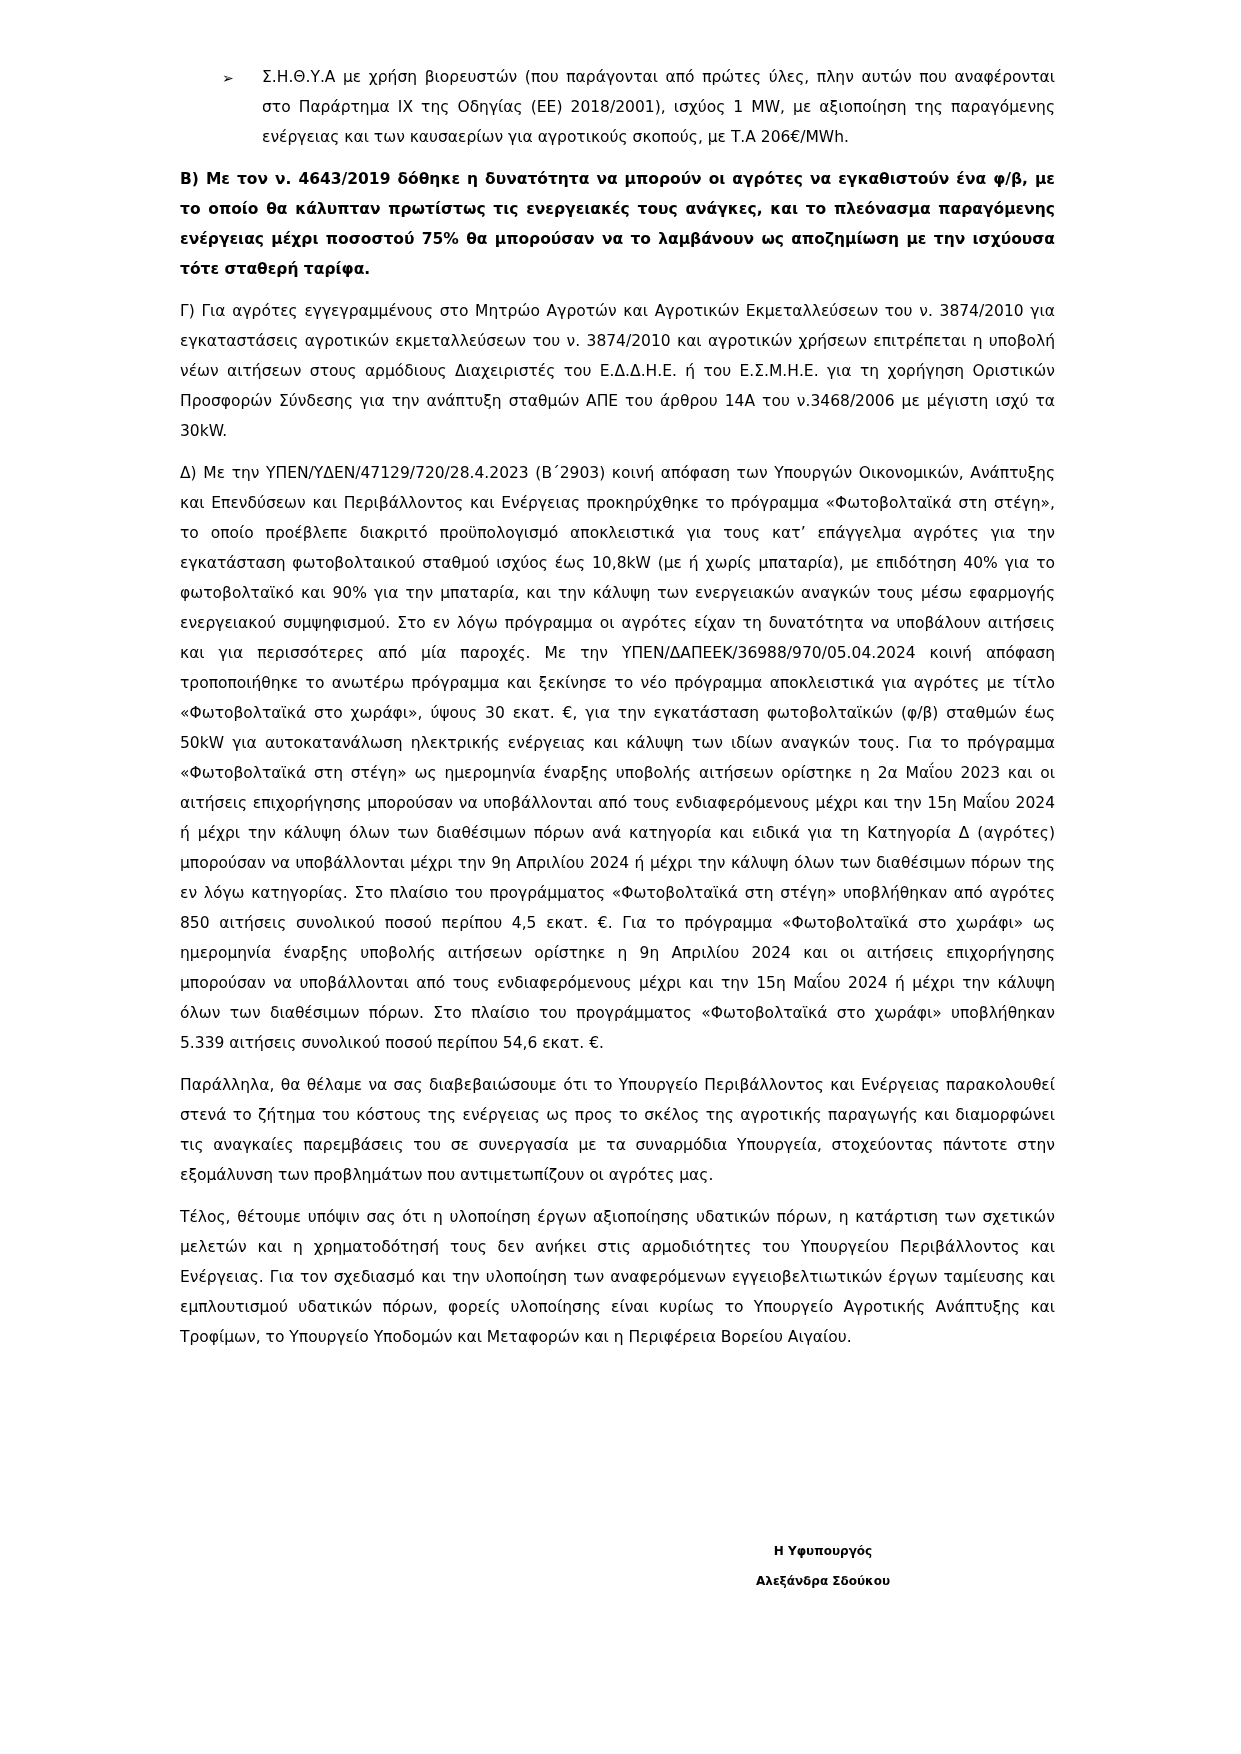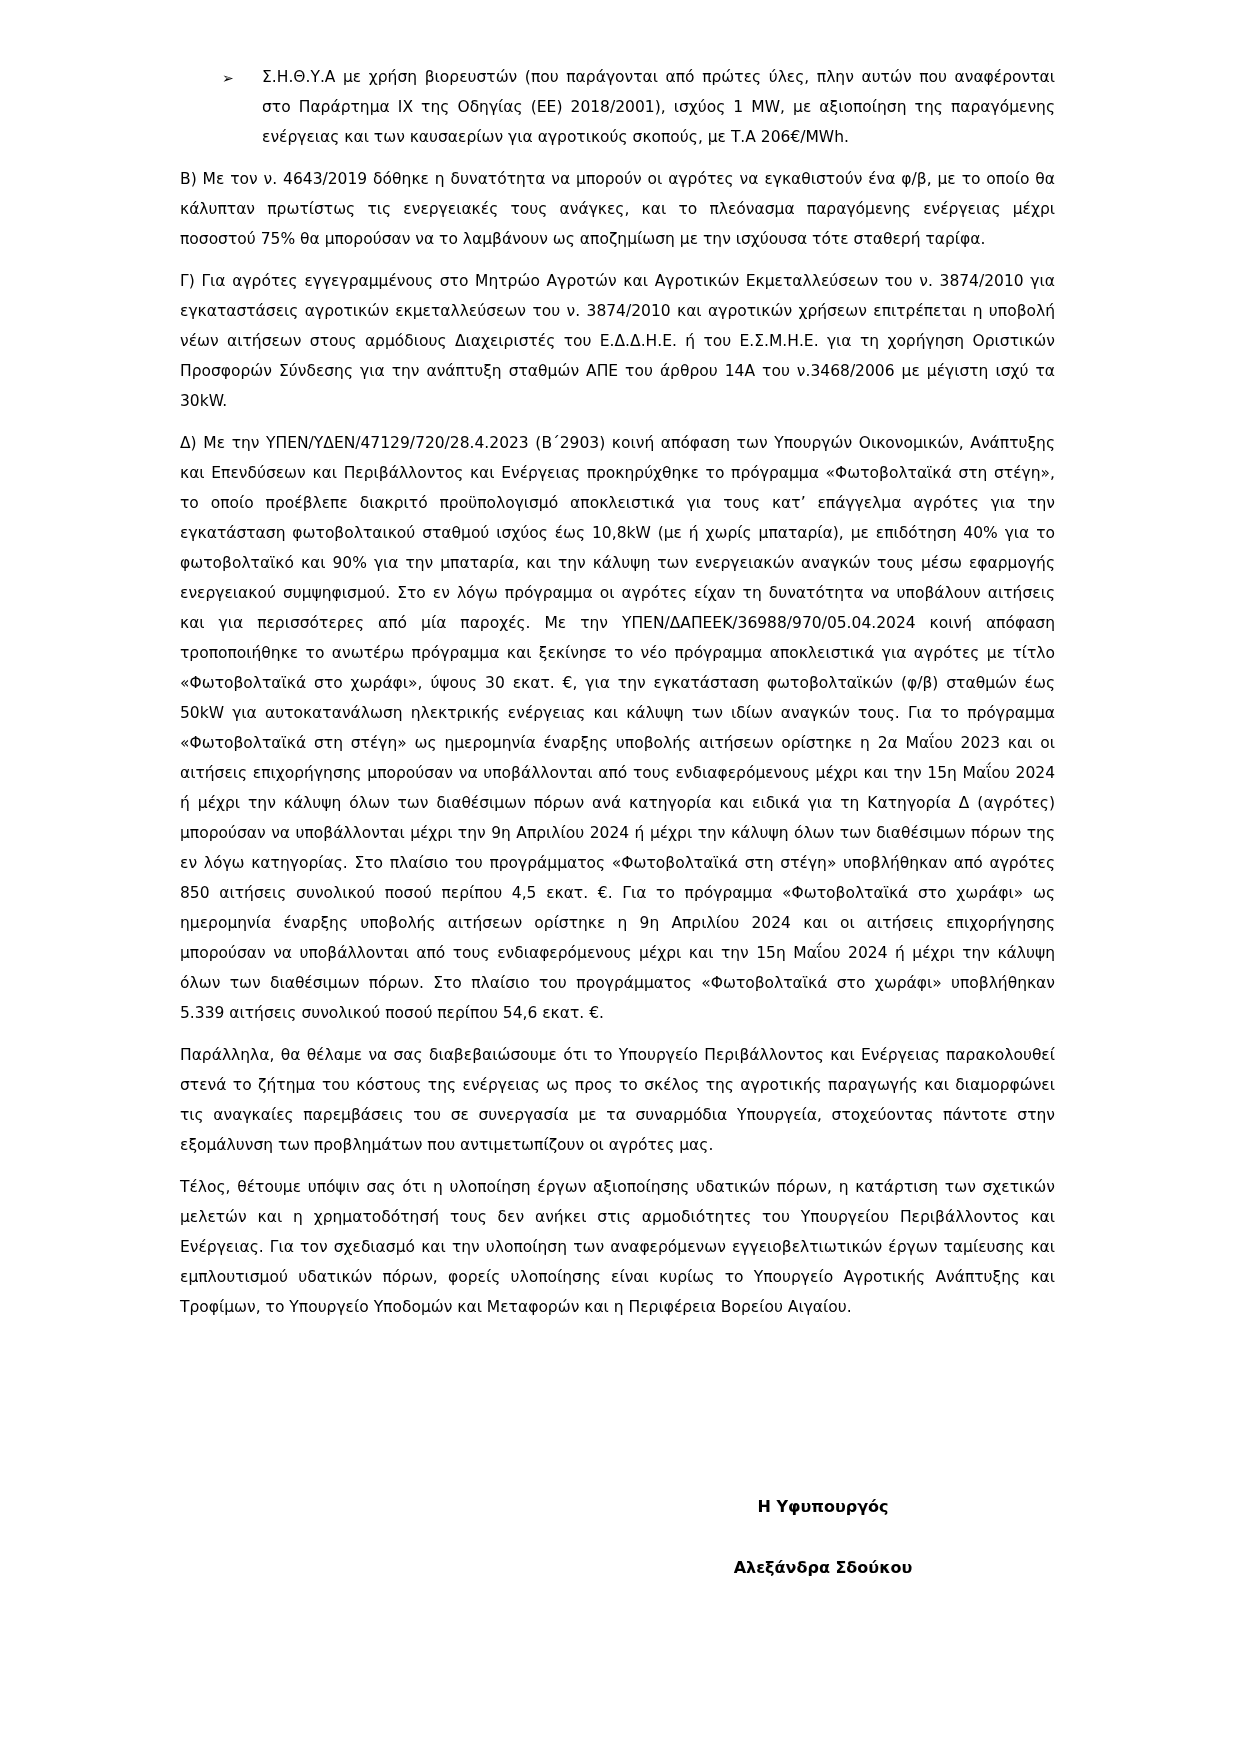--- a/index.html
+++ b/index.html
@@ -29,33 +29,33 @@
     padding-left: 82px;
     box-sizing: border-box;
   }
   .bullet-marker {
     position: absolute;
     left: 54px;
     top: 1px;
     line-height: 30px;
     font-size: 14px;
   }
-  .para-first { margin-top: 33px; }
+  .para-first { margin-top: 33px; font-weight: bold; }
   .para-spaced { margin-top: 30px; }
   .signature {
     position: absolute;
     left: 673px;
-    top: 1492px;
+    top: 1536px;
     width: 300px;
     text-align: center;
     font-weight: bold;
-    font-size: 16px;
+    font-size: 12px;
     line-height: 30px;
   }
-  .sig-name { margin-top: 31px; }
+  .sig-name { }
 </style>
 </head>
 <body>
 
 <div class="page">
 
   <div class="bullet-item">
     <span class="bullet-marker">➢</span>
     <p class="bullet-text">Σ.Η.Θ.Υ.Α με χρήση βιορευστών (που παράγονται από πρώτες ύλες, πλην αυτών που αναφέρονται στο Παράρτημα IX της Οδηγίας (ΕΕ) 2018/2001), ισχύος 1 MW, με αξιοποίηση της παραγόμενης ενέργειας και των καυσαερίων για αγροτικούς σκοπούς, με Τ.Α 206€/MWh.</p>
   </div>

